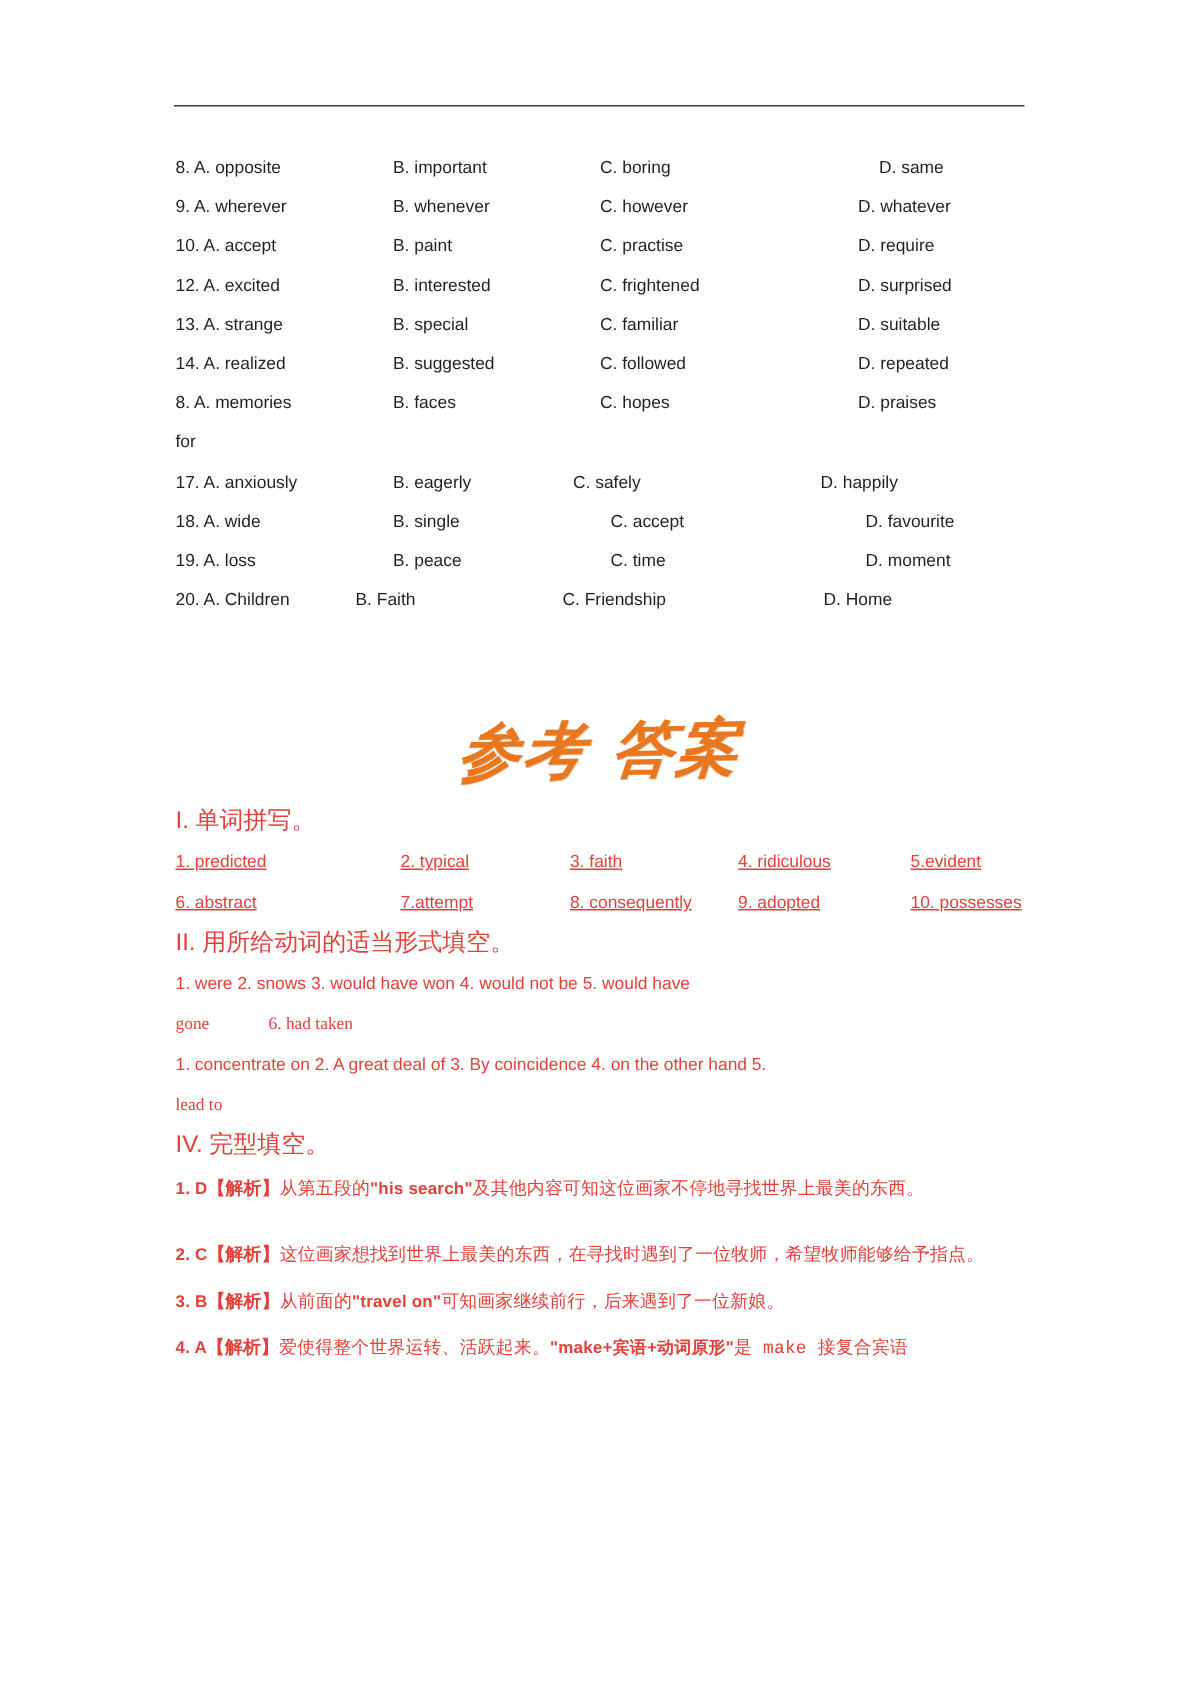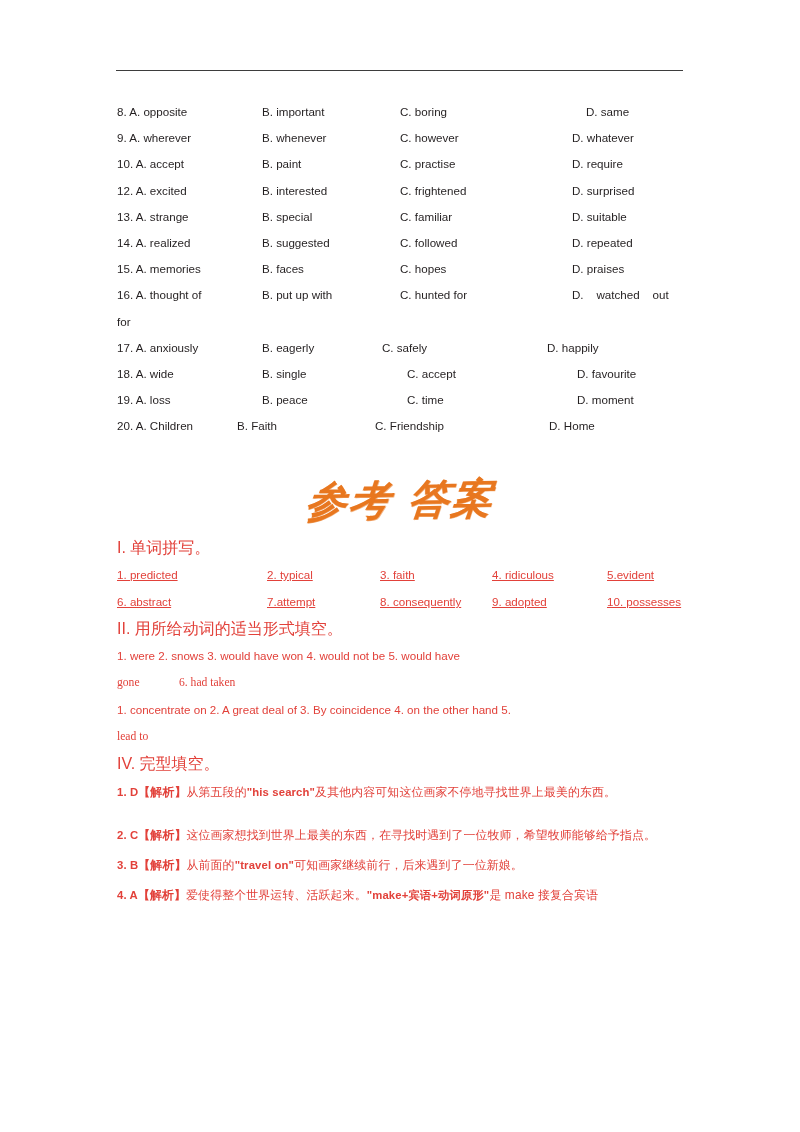--- a/index.html
+++ b/index.html
@@ -130,21 +130,21 @@
 
   
   .explain {
     position: relative;
     width: 568px;
     line-height: 30px;
     font-size: 11.9px;
     letter-spacing: 0.15px;
   }
   .explain .cjk {
-    font-family: Liberation Sans, sans-serif;
+    font-family: Liberation Mono, monospace;
     text-align: right;
   }
   .explain .lat {
     font-family: "Liberation Sans", "DejaVu Sans", sans-serif;
     font-size: 11.3px;
   }
   .bold-b { font-weight: 600; }
 </style>
 </head>
 <body>
@@ -192,32 +192,26 @@
     </div>
 
     <div class="opt-row">
       <span class="opt" style="left:0px">14. A. realized</span>
       <span class="opt" style="left:145px">B. suggested</span>
       <span class="opt" style="left:283px">C. followed</span>
       <span class="opt" style="left:455px">D. repeated</span>
     </div>
 
     <div class="opt-row">
-      <span class="opt" style="left:0px">15. A. memories</span>
+      <span class="opt" style="left:0px">8. A. memories</span>
       <span class="opt" style="left:145px">B. faces</span>
       <span class="opt" style="left:283px">C. hopes</span>
       <span class="opt" style="left:455px">D. praises</span>
     </div>
 
-    <div class="opt-row">
-      <span class="opt" style="left:0px">16. A. thought of</span>
-      <span class="opt" style="left:145px">B. put up with</span>
-      <span class="opt" style="left:283px">C. hunted for</span>
-      <span class="opt" style="left:455px; white-space:pre">D.    watched    out</span>
-    </div>
 
     <div class="cont-row">
       <span class="opt">for</span>
     </div>
 
     <div class="opt-row">
       <span class="opt" style="left:0px">17. A. anxiously</span>
       <span class="opt" style="left:145px">B. eagerly</span>
       <span class="opt" style="left:265px">C. safely</span>
       <span class="opt" style="left:430px">D. happily</span>

